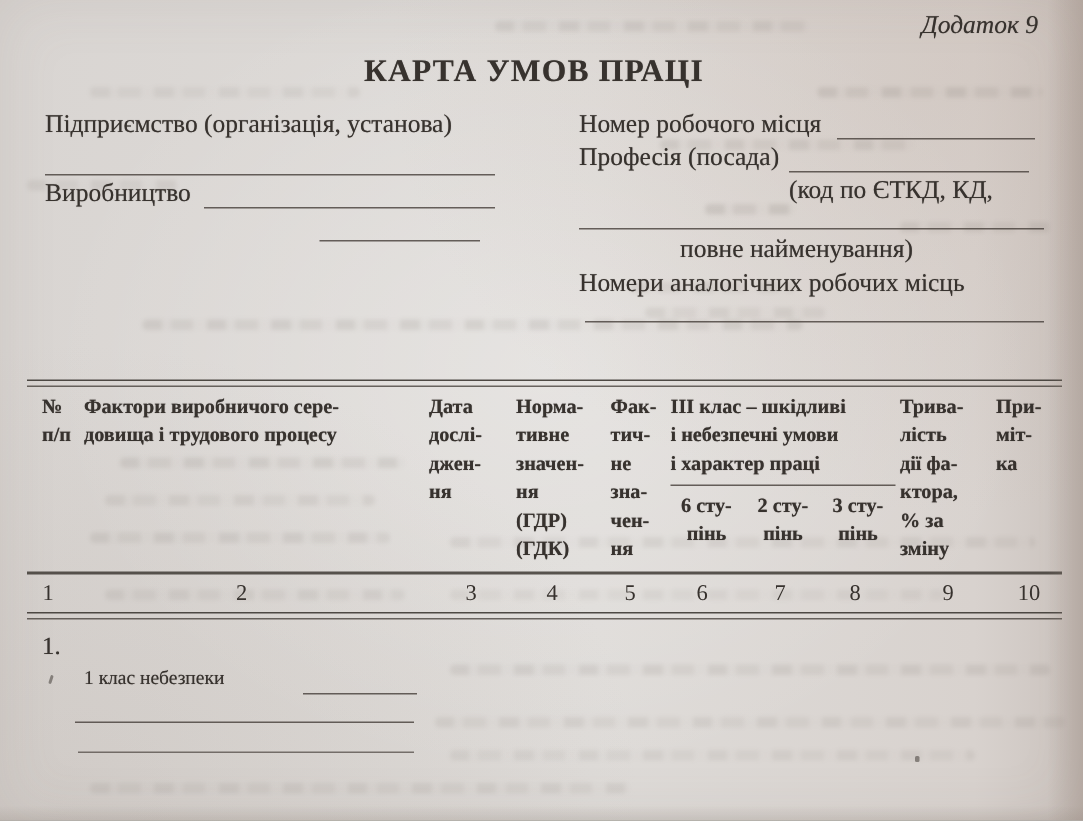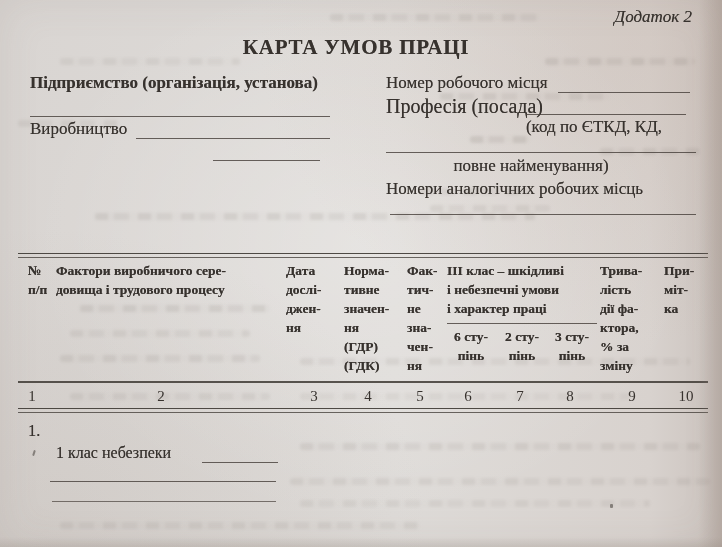--- a/index.html
+++ b/index.html
@@ -54,36 +54,36 @@
   <div class="smudge" style="left:300px;top:358px;width:390px;opacity:.4;"></div>
   <div class="smudge" style="left:70px;top:393px;width:200px;opacity:.4;"></div>
   <div class="smudge" style="left:300px;top:393px;width:330px;opacity:.3;"></div>
   <div class="smudge" style="left:300px;top:443px;width:400px;opacity:.45;"></div>
   <div class="smudge" style="left:290px;top:478px;width:420px;opacity:.4;"></div>
   <div class="smudge" style="left:300px;top:500px;width:350px;opacity:.35;"></div>
   <div class="smudge" style="left:60px;top:522px;width:360px;opacity:.4;"></div>
   <div class="speck" style="left:610px;top:504px;width:3px;height:4px;"></div>
   <div class="speck" style="left:33px;top:450px;width:2px;height:6px;transform:rotate(18deg);"></div>
 
-  <div class="txt i" style="top:7px;right:30px;font-size:17px;">Додаток 2</div>
+  <div class="txt i" style="top:7px;right:30px;font-size:17px;">Додаток 9</div>
 
   <div class="txt b" style="top:35px;left:0;width:712px;text-align:center;font-size:21px;letter-spacing:.8px;white-space:normal;">КАРТА УМОВ ПРАЦІ</div>
 
-  <div class="txt" style="left:30px;top:73px;font-size:17px;font-weight:bold;">Підприємство (організація, установа)</div>
+  <div class="txt" style="left:30px;top:73px;font-size:17px;">Підприємство (організація, установа)</div>
   <div class="uline fz" style="left:30px;top:116px;width:300px;"></div>
 
   <div class="txt" style="left:30px;top:119px;font-size:17px;">Виробництво</div>
   <div class="uline fz" style="left:136px;top:138px;width:194px;"></div>
 
   <div class="uline fz" style="left:213px;top:160px;width:107px;"></div>
 
   <div class="txt" style="left:386px;top:73px;font-size:17px;">Номер робочого місця</div>
   <div class="uline fz" style="left:558px;top:92px;width:132px;"></div>
 
-  <div class="txt" style="left:386px;top:95px;font-size:20px;">Професія (посада)</div>
+  <div class="txt" style="left:386px;top:95px;font-size:17px;">Професія (посада)</div>
   <div class="uline fz" style="left:526px;top:114px;width:160px;"></div>
 
   <div class="txt" style="left:386px;top:117px;width:276px;text-align:right;font-size:17px;white-space:normal;">(код по ЄТКД, КД,</div>
 
   <div class="uline fz" style="left:386px;top:152px;width:310px;"></div>
 
   <div class="txt" style="left:386px;top:179px;font-size:17px;">Номери аналогічних робочих місць</div>
 
   <div class="txt" style="left:386px;top:156px;width:290px;text-align:center;font-size:17px;white-space:normal;">повне найменування)</div>
   <div class="uline fz" style="left:390px;top:214px;width:306px;"></div>
@@ -144,21 +144,21 @@
     <div class="num" style="left:378px;top:135px;width:48px;">5</div>
     <div class="num" style="left:428px;top:135px;width:44px;">6</div>
     <div class="num" style="left:480px;top:135px;width:44px;">7</div>
     <div class="num" style="left:530px;top:135px;width:44px;">8</div>
     <div class="num" style="left:592px;top:135px;width:44px;">9</div>
     <div class="num" style="left:646px;top:135px;width:44px;">10</div>
 
     <div class="rule" style="left:0;top:155px;width:690px;"></div>
 
     <div class="txt" style="left:10px;top:168px;font-size:16.5px;">1.</div>
-    <div class="txt" style="left:38px;top:191px;font-size:16px;">1 клас небезпеки</div>
+    <div class="txt" style="left:38px;top:191px;font-size:13px;">1 клас небезпеки</div>
     <div class="uline fz" style="left:184px;top:209px;width:76px;"></div>
 
     <div class="uline fz" style="left:32px;top:228px;width:226px;"></div>
     <div class="uline fz" style="left:34px;top:248px;width:224px;opacity:.85;"></div>
   </div>
 
   <div class="edge-right"></div>
   <div class="edge-bottom"></div>
 </div>
 

